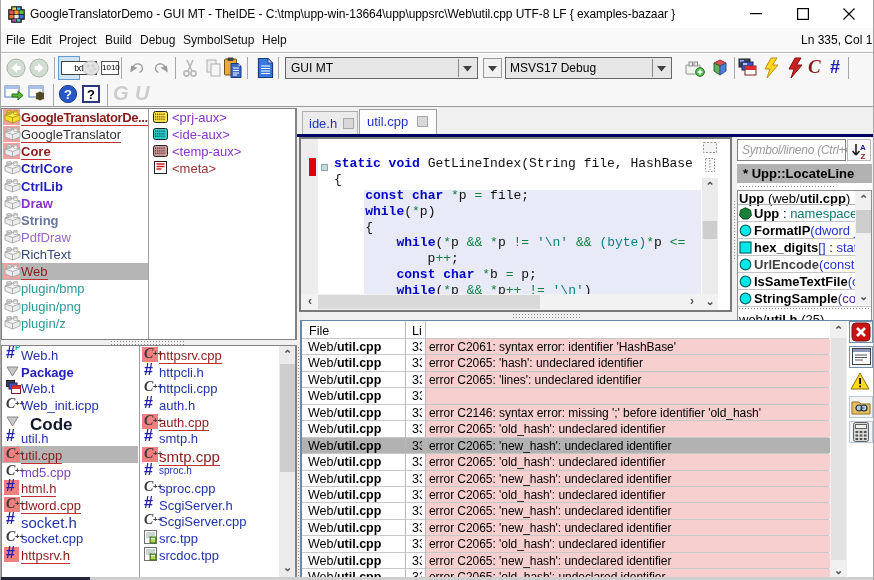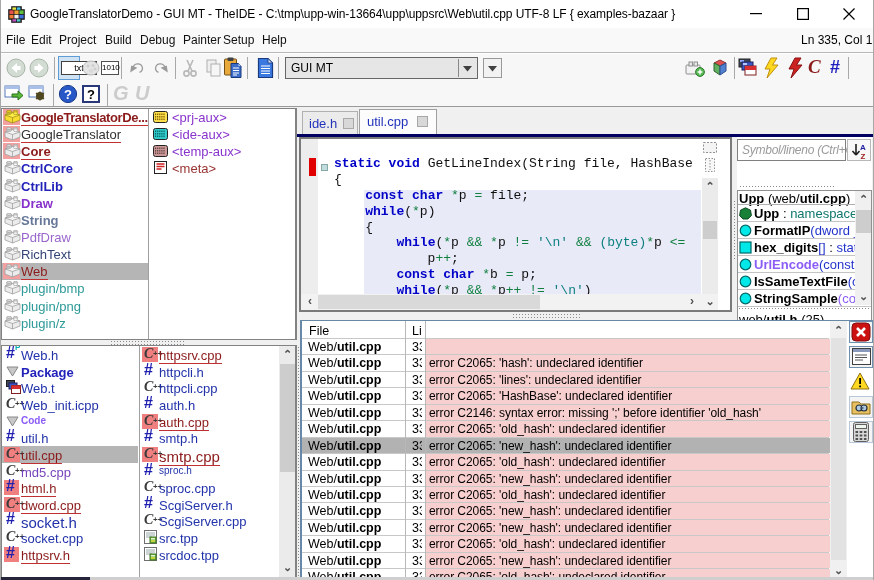--- a/index.html
+++ b/index.html
@@ -51,21 +51,21 @@
  <svg class="abs" style="left:843px;top:8px" width="12" height="12">
       <path d="M0.5 0.5 L11.5 11.5 M11.5 0.5 L0.5 11.5" stroke="#000" stroke-width="1.2"></path>
     </svg>
 </div>
 <div class="abs" id="menubar">
 <span class="menuitem" style="left:6px">File</span>
 <span class="menuitem" style="left:31px">Edit</span>
 <span class="menuitem" style="left:59px">Project</span>
 <span class="menuitem" style="left:105px">Build</span>
 <span class="menuitem" style="left:140px">Debug</span>
-<span class="menuitem" style="left:183px">Painter</span>
+<span class="menuitem" style="left:183px">Symbol</span>
 <span class="menuitem" style="left:223px">Setup</span>
 <span class="menuitem" style="left:262px">Help</span>
 <span class="menuitem" style="left:801px;color:#000">Ln 335, Col 1</span>
 </div>
 <div class="abs" id="toolbars">
  <svg class="abs" style="left:6px;top:4px" width="20" height="20">
       <circle cx="10" cy="10" r="9" fill="#d3dcd3" stroke="#a8b4a8"></circle>
       <path d="M11 5 L5.5 10 L11 15 L11 12 L14.5 12 L14.5 8 L11 8 z" fill="#ffffff"></path>
     </svg>
  <svg class="abs" style="left:29px;top:4px" width="20" height="20">
@@ -122,20 +122,28 @@
         <svg style="position:absolute;left:4px;top:7px" width="9" height="6">
           <path d="M0 0 L9 0 L4.5 5.5 z" fill="#404040"></path>
         </svg>
       </div>
  </div>
  <div class="abs" style="left:483px;top:4px;width:19px;height:20px;background:#f2f2f2;border:1px solid #999">
       <svg style="position:absolute;left:4px;top:7px" width="9" height="6">
         <path d="M0 0 L9 0 L4.5 5.5 z" fill="#404040"></path>
       </svg>
     </div>
+ <div class="abs" style="left:505px;top:3px;width:167px;height:22px;background:#e6e6e6;border:1px solid #666">
+      <span style="position:absolute;left:4px;top:3px;color:#000;font-size:12px">MSVS17 Debug</span>
+   <div class="abs" style="right:1px;top:1px;width:18px;height:18px;background:#e6e6e6;border-left:1px solid #888">
+        <svg style="position:absolute;left:4px;top:7px" width="9" height="6">
+          <path d="M0 0 L9 0 L4.5 5.5 z" fill="#404040"></path>
+        </svg>
+      </div>
+ </div>
  <svg class="abs" style="left:685px;top:5px" width="20" height="18" viewBox="0 0 20 18">
       <rect x="1" y="6" width="14" height="9" rx="1" fill="#f2f2f2" stroke="#909090"></rect>
       <rect x="4" y="3" width="3.5" height="4" fill="#e8e8e8" stroke="#909090"></rect>
       <rect x="9" y="3" width="3.5" height="4" fill="#e8e8e8" stroke="#909090"></rect>
       <circle cx="15" cy="13" r="4.4" fill="#58b858" stroke="#2a7a2a"></circle>
       <path d="M15 10.6v4.8M12.6 13h4.8" stroke="#fff" stroke-width="1.4"></path>
     </svg>
  <svg class="abs" style="left:710px;top:5px" width="20" height="18" viewBox="0 0 20 18">
       <path d="M10 1 L16 4 L10 7 L4 4 z" fill="#e05050" stroke="#903030"></path>
       <path d="M4 4 L10 7 L10 16 L4 12 z" fill="#60b060" stroke="#306030"></path>
@@ -410,21 +418,21 @@
       <rect x="5.5" y="5.5" width="9" height="8" fill="#fff" stroke="#802020"></rect>
       <rect x="5.5" y="5.5" width="9" height="3.5" fill="#d83030"></rect>
     </svg>
 <div class="row " style="left:19px;top:35px;font-size:13px;color:#2233aa"><span style="">Web.t</span></div>
 <span class="abs serif b i" style="left:4px;top:50px;font-size:14px;color:#3a3a3a">C</span>
     <span class="abs b" style="left:13px;top:53px;font-size:8px;color:#3a3a3a">++</span>
 <div class="row " style="left:19px;top:52px;font-size:13px;color:#2233aa"><span style="">Web_init.icpp</span></div>
 <svg class="abs" style="left:4px;top:70px" width="13" height="11">
       <path d="M1 1 L12 1 L6.5 10 z" fill="#c8c8c8" stroke="#888"></path>
     </svg>
-<div class="row b" style="left:19px;top:69px;font-size:10px;color:#8b5cf6"><span style="">Code</span></div>
+<div class="row b" style="left:28px;top:69px;font-size:17px;color:#0f172a"><span style="">Code</span></div>
 <span class="abs b" style="left:4px;top:81px;font-size:16px;color:#2020b0">#</span>
 <div class="row " style="left:19px;top:85px;font-size:13px;color:#2233aa"><span style="">util.h</span></div>
 <div class="abs" style="left:0px;top:100px;width:136px;height:17px;background:#b5b5b5"></div>
 <div class="abs" style="left:2px;top:101px;width:16px;height:15px;background:#f08080"></div>
     <span class="abs serif b i" style="left:4px;top:100px;font-size:14px;color:#3a3a3a">C</span>
     <span class="abs b" style="left:13px;top:103px;font-size:8px;color:#3a3a3a">++</span>
 <div class="row " style="left:19px;top:102px;font-size:13px;color:#8b1a1a"><span style="border-bottom:1px solid #c03030;">util.cpp</span></div>
 <span class="abs serif b i" style="left:4px;top:117px;font-size:14px;color:#3a3a3a">C</span>
     <span class="abs b" style="left:13px;top:120px;font-size:8px;color:#3a3a3a">++</span>
 <div class="row " style="left:19px;top:119px;font-size:13px;color:#7744bb"><span style="">md5.cpp</span></div>
@@ -541,20 +549,23 @@
  <div class="abs" style="left:0px;top:2px;width:109px;height:22px;background:#fff;border:1px solid #808080">
   <span class="abs i" style="left:4px;top:3px;color:#9a9a9a;font-size:12px;letter-spacing:-0.25px;white-space:nowrap">Symbol/lineno (Ctrl+C</span>
  </div>
  <div class="abs" style="left:110px;top:2px;width:24px;height:22px;background:#f8f8f8;border:1px solid #b8b8b8">
   <svg class="abs" style="left:3px;top:3px" width="18" height="16">
         <path d="M5 1 v11 M5 12 l-3.5 -4 M5 12 l3.5 -4" stroke="#202020" stroke-width="1.6" fill="none"></path>
         <text x="12" y="7" font-size="8" font-weight="bold" fill="#2020a0" text-anchor="middle" font-family="Liberation Sans">A</text>
         <text x="12" y="15.5" font-size="8" font-weight="bold" fill="#a02020" text-anchor="middle" font-family="Liberation Sans">Z</text>
       </svg>
  </div>
+ <div class="abs" style="left:0px;top:27px;width:135px;height:19px;background:#b2b2b2">
+  <span class="abs b" style="left:6px;top:2px;font-size:13px;color:#000">* Upp::LocateLine</span>
+ </div>
  <div class="dots" style="left:2px;top:48px;width:95px;height:4px"></div>
  <div class="abs" style="left:0px;top:53px;width:135px;height:132px;background:#fff;border:1px solid #909090;border-bottom:none;overflow:hidden">
       <div class="row" style="left:1px;top:0px;font-size:13px;color:#000"><span class="b">Upp </span>(web/<span class="b">util.cpp</span>)</div>
 <div class="abs" style="left:0;top:13px;width:134px;height:1px;background:#b0b0b0"></div>
 <svg class="abs" style="left:1px;top:16px" width="13" height="13">
         <path d="M6.5 0.8 L11.5 3.2 L12.4 8.6 L8.9 12 L4.1 12 L0.6 8.6 L1.5 3.2 z" fill="#188038" stroke="#0a4820" stroke-width="1"></path>
       </svg>
       <div class="row" style="left:16px;top:15px;font-size:13px"><span class="b" style="color:#000">Upp</span> : <span style="color:#0f766e">namespace</span></div>
 <div class="abs" style="left:0;top:30px;width:134px;height:1px;background:#c4c4c4"></div>
 <svg class="abs" style="left:1px;top:33px" width="13" height="13">
@@ -563,31 +574,31 @@
       <div class="row" style="left:16px;top:32px;font-size:13px"><span class="b" style="color:#000">FormatIP</span><span style="color:#2233cc">(dword _</span></div>
 <div class="abs" style="left:0;top:47px;width:134px;height:1px;background:#c4c4c4"></div>
 <svg class="abs" style="left:1px;top:50px" width="13" height="13">
         <rect x="1" y="1" width="11" height="11" fill="#00e8e8" stroke="#006868" stroke-width="1.2"></rect>
       </svg>
       <div class="row" style="left:16px;top:49px;font-size:13px"><span class="b" style="color:#000">hex_digits</span><span style="color:#2233cc">[]</span> : <span style="color:#2233cc">stati</span></div>
 <div class="abs" style="left:0;top:64px;width:134px;height:1px;background:#c4c4c4"></div>
 <svg class="abs" style="left:1px;top:67px" width="13" height="13">
         <circle cx="6.5" cy="6.5" r="5.3" fill="#00e8e8" stroke="#006868" stroke-width="1.2"></circle>
       </svg>
-      <div class="row" style="left:16px;top:66px;font-size:13px"><span class="b" style="color:#8b5cf6">UrlEncode</span><span style="color:#2233cc">(const S</span></div>
+      <div class="row" style="left:16px;top:66px;font-size:13px"><span class="b" style="color:#404040">UrlEncode</span><span style="color:#2233cc">(const S</span></div>
 <div class="abs" style="left:0;top:81px;width:134px;height:1px;background:#c4c4c4"></div>
 <svg class="abs" style="left:1px;top:84px" width="13" height="13">
         <circle cx="6.5" cy="6.5" r="5.3" fill="#00e8e8" stroke="#006868" stroke-width="1.2"></circle>
       </svg>
       <div class="row" style="left:16px;top:83px;font-size:13px"><span class="b" style="color:#000">IsSameTextFile</span><span style="color:#2233cc">(c</span></div>
 <div class="abs" style="left:0;top:98px;width:134px;height:1px;background:#c4c4c4"></div>
 <svg class="abs" style="left:1px;top:101px" width="13" height="13">
         <circle cx="6.5" cy="6.5" r="5.3" fill="#00e8e8" stroke="#006868" stroke-width="1.2"></circle>
       </svg>
-      <div class="row" style="left:16px;top:100px;font-size:13px"><span class="b" style="color:#000">StringSample</span><span style="color:#8b5cf6">(co</span></div>
+      <div class="row" style="left:16px;top:100px;font-size:13px"><span class="b" style="color:#000">StringSample</span><span style="color:#4c1d95">(co</span></div>
 <div class="abs" style="left:0;top:115px;width:134px;height:1px;background:#c4c4c4"></div>
 <div class="scroll" style="left:117px;top:0px;width:17px;height:114px;background:#f0f0f0"></div>
 <div class="sarr" style="left:117px;top:2px;width:17px">⌃</div>
 <div class="thumb" style="left:118px;top:19px;width:15px;height:23px"></div>
 <div class="sarr" style="left:117px;top:99px;width:17px">⌄</div>
 <div class="dots" style="left:0px;top:116px;width:134px;height:4px"></div>
 <div class="row" style="left:1px;top:121px;font-size:13px;color:#000">web/<span class="b">util.h</span> (25)</div>
     </div>
 </div>
 <div class="dots" style="left:733px;top:200px;width:3px;height:60px"></div>
@@ -596,41 +607,41 @@
 <div class="abs" style="left:300px;top:320px;width:574px;height:260px;background:#fff;border-left:2px solid #6888a8;border-top:1px solid #6888a8">
     <div class="abs" style="left:0;top:0;width:572px;height:259px;overflow:hidden">
       <div class="row" style="left:7px;top:3px;font-size:12.5px;color:#000">File</div>
 <div class="row" style="left:110px;top:3px;font-size:12.5px;color:#000">Li</div>
 <div class="abs" style="left:0;top:18px;width:103px;height:15px;background:#fff"></div>
 <div class="abs" style="left:104px;top:18px;width:19px;height:15px;background:#fff">
         <div style="position:absolute;left:6px;top:1px;width:9.5px;height:14px;overflow:hidden;font-size:12.5px">33</div>
       </div>
 <div class="abs" style="left:124px;top:18px;width:404px;height:15px;background:#f8cfcf"></div>
 <div class="row" style="left:6px;top:19px;font-size:12.5px;color:#000">Web/<span class="b">util.cpp</span></div>
+<div class="row" style="left:127px;top:19px;font-size:12px;letter-spacing:-0.05px;color:#000">error C2061: syntax error: identifier 'HashBase'</div>
 <div class="abs" style="left:0;top:34px;width:103px;height:16px;background:#fff"></div>
 <div class="abs" style="left:104px;top:34px;width:19px;height:16px;background:#fff">
         <div style="position:absolute;left:6px;top:1px;width:9.5px;height:14px;overflow:hidden;font-size:12.5px">33</div>
       </div>
 <div class="abs" style="left:124px;top:34px;width:404px;height:16px;background:#f8cfcf"></div>
 <div class="row" style="left:6px;top:35px;font-size:12.5px;color:#000">Web/<span class="b">util.cpp</span></div>
 <div class="row" style="left:127px;top:35px;font-size:12px;letter-spacing:-0.05px;color:#000">error C2065: 'hash': undeclared identifier</div>
 <div class="abs" style="left:0;top:51px;width:103px;height:15px;background:#fff"></div>
 <div class="abs" style="left:104px;top:51px;width:19px;height:15px;background:#fff">
         <div style="position:absolute;left:6px;top:1px;width:9.5px;height:14px;overflow:hidden;font-size:12.5px">33</div>
       </div>
 <div class="abs" style="left:124px;top:51px;width:404px;height:15px;background:#f8cfcf"></div>
 <div class="row" style="left:6px;top:52px;font-size:12.5px;color:#000">Web/<span class="b">util.cpp</span></div>
 <div class="row" style="left:127px;top:52px;font-size:12px;letter-spacing:-0.05px;color:#000">error C2065: 'lines': undeclared identifier</div>
 <div class="abs" style="left:0;top:67px;width:103px;height:16px;background:#fff"></div>
 <div class="abs" style="left:104px;top:67px;width:19px;height:16px;background:#fff">
         <div style="position:absolute;left:6px;top:1px;width:9.5px;height:14px;overflow:hidden;font-size:12.5px">33</div>
       </div>
 <div class="abs" style="left:124px;top:67px;width:404px;height:16px;background:#f8cfcf"></div>
 <div class="row" style="left:6px;top:68px;font-size:12.5px;color:#000">Web/<span class="b">util.cpp</span></div>
-<div class="row" style="left:127px;top:68px;font-size:12px;letter-spacing:-0.05px;color:#000">error C2065: 'HashBase': undeclared identifier</div>
 <div class="abs" style="left:0;top:84px;width:103px;height:15px;background:#fff"></div>
 <div class="abs" style="left:104px;top:84px;width:19px;height:15px;background:#fff">
         <div style="position:absolute;left:6px;top:1px;width:9.5px;height:14px;overflow:hidden;font-size:12.5px">33</div>
       </div>
 <div class="abs" style="left:124px;top:84px;width:404px;height:15px;background:#f8cfcf"></div>
 <div class="row" style="left:6px;top:85px;font-size:12.5px;color:#000">Web/<span class="b">util.cpp</span></div>
 <div class="row" style="left:127px;top:85px;font-size:12px;letter-spacing:-0.05px;color:#000">error C2146: syntax error: missing ';' before identifier 'old_hash'</div>
 <div class="abs" style="left:0;top:100px;width:103px;height:16px;background:#fff"></div>
 <div class="abs" style="left:104px;top:100px;width:19px;height:16px;background:#fff">
         <div style="position:absolute;left:6px;top:1px;width:9.5px;height:14px;overflow:hidden;font-size:12.5px">33</div>

